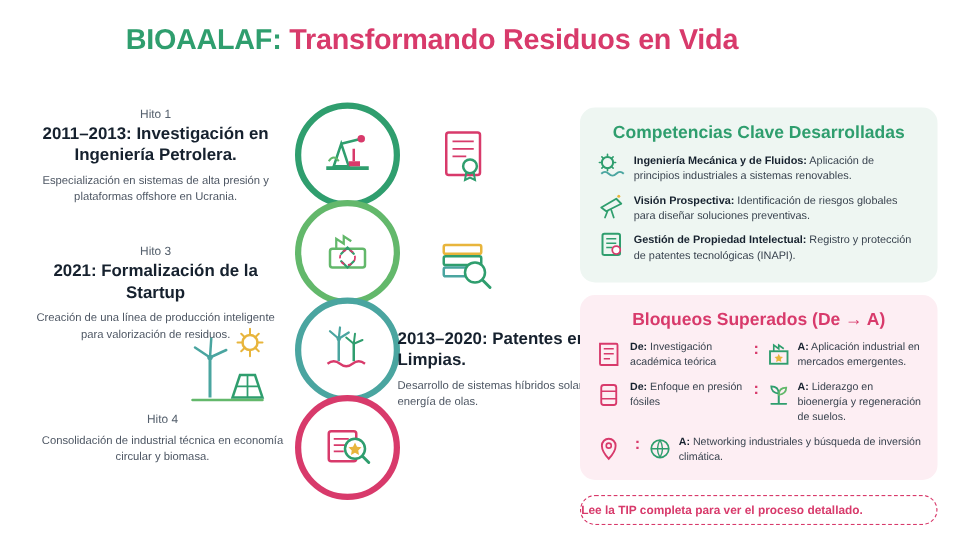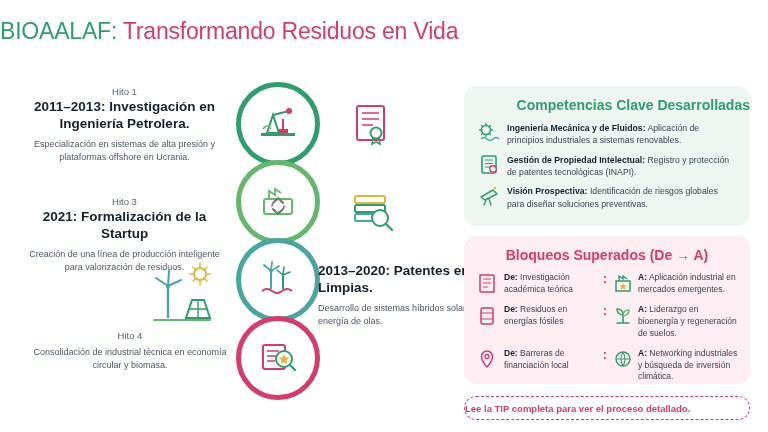--- a/index.html
+++ b/index.html
@@ -20,22 +20,23 @@
     height: 432px;
     background: #ffffff;
   }
 
   
   .title {
     position: absolute;
     top: 18px;
     left: 0;
     width: 691px;
+    text-align: center;
     font-size: 23px;
-    font-weight: normal;
+    font-weight: bold;
     letter-spacing: -0.2px;
     white-space: nowrap;
   }
   .title .brand { color: #2f9e6e; }
   .title .rest  { color: #d83a6b; }
 
   
   .timeline {
     position: absolute;
     left: 236px;
@@ -130,21 +131,21 @@
     width: 286px;
     height: 148px;
     background: #fdeef3;
   }
   .panel-title {
     font-size: 14px;
     font-weight: bold;
     text-align: center;
     margin: 11px 0 9px 0;
   }
-  .panel-comp .panel-title { color: #2f9e6e; text-align: right; }
+  .panel-comp .panel-title { color: #2f9e6e; }
   .panel-block .panel-title { color: #d83a6b; }
 
   .comp-row {
     display: flex;
     align-items: flex-start;
     padding: 0 14px 7px 14px;
   }
   .comp-ico {
     width: 22px;
     height: 22px;
@@ -347,40 +348,40 @@
         </svg>
       </span>
       <div class="comp-txt">
         <b>Ingeniería Mecánica y de Fluidos:</b><span> Aplicación de principios industriales a sistemas renovables.</span>
       </div>
     </div>
 
     <div class="comp-row">
       <span class="comp-ico">
         <svg width="22" height="22" viewBox="0 0 22 22">
+          <path d="M3 12 L15 5 L19 9 L7 15 Z" fill="none" stroke="#2f9e6e" stroke-width="1.5" stroke-linejoin="round"></path>
+          <path d="M8 15 L6 20 M11 14 L13 20" stroke="#2f9e6e" stroke-width="1.4" stroke-linecap="round"></path>
+          <circle cx="17" cy="3" r="1.2" fill="#e8b53c"></circle>
+        </svg>
+      </span>
+      <div class="comp-txt">
+        <b>Visión Prospectiva:</b><span> Identificación de riesgos globales para diseñar soluciones preventivas.</span>
+      </div>
+    </div>
+
+    <div class="comp-row">
+      <span class="comp-ico">
+        <svg width="22" height="22" viewBox="0 0 22 22">
           <rect x="4" y="2" width="14" height="17" rx="1.5" fill="none" stroke="#2f9e6e" stroke-width="1.6"></rect>
           <path d="M7 6 h8 M7 9.5 h8 M7 13 h5" stroke="#2f9e6e" stroke-width="1.2"></path>
           <circle cx="15" cy="15" r="3.2" fill="#fff" stroke="#d83a6b" stroke-width="1.4"></circle>
         </svg>
       </span>
       <div class="comp-txt">
         <b>Gestión de Propiedad Intelectual:</b><span> Registro y protección de patentes tecnológicas (INAPI).</span>
-      </div>
-    </div>
-
-    <div class="comp-row">
-      <span class="comp-ico">
-        <svg width="22" height="22" viewBox="0 0 22 22">
-          <path d="M3 12 L15 5 L19 9 L7 15 Z" fill="none" stroke="#2f9e6e" stroke-width="1.5" stroke-linejoin="round"></path>
-          <path d="M8 15 L6 20 M11 14 L13 20" stroke="#2f9e6e" stroke-width="1.4" stroke-linecap="round"></path>
-          <circle cx="17" cy="3" r="1.2" fill="#e8b53c"></circle>
-        </svg>
-      </span>
-      <div class="comp-txt">
-        <b>Visión Prospectiva:</b><span> Identificación de riesgos globales para diseñar soluciones preventivas.</span>
       </div>
     </div>
   </div>
 
   <div class="panel panel-block">
     <div class="panel-title">Bloqueos Superados (De → A)</div>
 
     <div class="bl-row">
       <span class="bl-ico">
         <svg width="22" height="24" viewBox="0 0 22 24">
@@ -405,21 +406,21 @@
     </div>
 
     <div class="bl-row">
       <span class="bl-ico">
         <svg width="22" height="24" viewBox="0 0 22 24">
           <rect x="5" y="4" width="12" height="16" rx="2" fill="none" stroke="#d83a6b" stroke-width="1.5"></rect>
           <path d="M5 9 h12 M5 15 h12" stroke="#d83a6b" stroke-width="1.2"></path>
         </svg>
       </span>
       <div class="bl-from">
-        <b>De:</b><span> Residuos en energías fósiles</span>
+        <b>De:</b><span> Enfoque en presión fósiles</span>
       </div>
       <div class="bl-arrow">:</div>
       <span class="bl-ico2">
         <svg width="20" height="22" viewBox="0 0 20 22">
           <path d="M10 19 V9" stroke="#2f9e6e" stroke-width="1.6"></path>
           <path d="M10 11 q-6 -1 -6 -6 q6 0 6 6 Z" fill="none" stroke="#2f9e6e" stroke-width="1.4"></path>
           <path d="M10 12 q6 -1 6 -6 q-6 0 -6 6 Z" fill="none" stroke="#63b86b" stroke-width="1.4"></path>
           <path d="M4 19 h12" stroke="#2f9e6e" stroke-width="1.4" stroke-linecap="round"></path>
         </svg>
       </span>
@@ -428,23 +429,20 @@
       </div>
     </div>
 
     <div class="bl-row">
       <span class="bl-ico">
         <svg width="22" height="24" viewBox="0 0 22 24">
           <path d="M11 3 a5.5 5.5 0 0 1 5.5 5.5 c0 4.5 -5.5 10.5 -5.5 10.5 s-5.5 -6 -5.5 -10.5 A5.5 5.5 0 0 1 11 3 Z" fill="none" stroke="#d83a6b" stroke-width="1.5"></path>
           <circle cx="11" cy="8.5" r="2" fill="none" stroke="#d83a6b" stroke-width="1.3"></circle>
         </svg>
       </span>
-      <div class="bl-from">
-        <b>De:</b><span> Barreras de financiación local</span>
-      </div>
       <div class="bl-arrow">:</div>
       <span class="bl-ico2">
         <svg width="20" height="22" viewBox="0 0 20 22">
           <circle cx="10" cy="11" r="7" fill="none" stroke="#2f9e6e" stroke-width="1.4"></circle>
           <path d="M3 11 h14 M10 4 q4 7 0 14 M10 4 q-4 7 0 14" fill="none" stroke="#2f9e6e" stroke-width="1.1"></path>
         </svg>
       </span>
       <div class="bl-to">
         <b>A:</b><span> Networking industriales y búsqueda de inversión climática.</span>
       </div>

